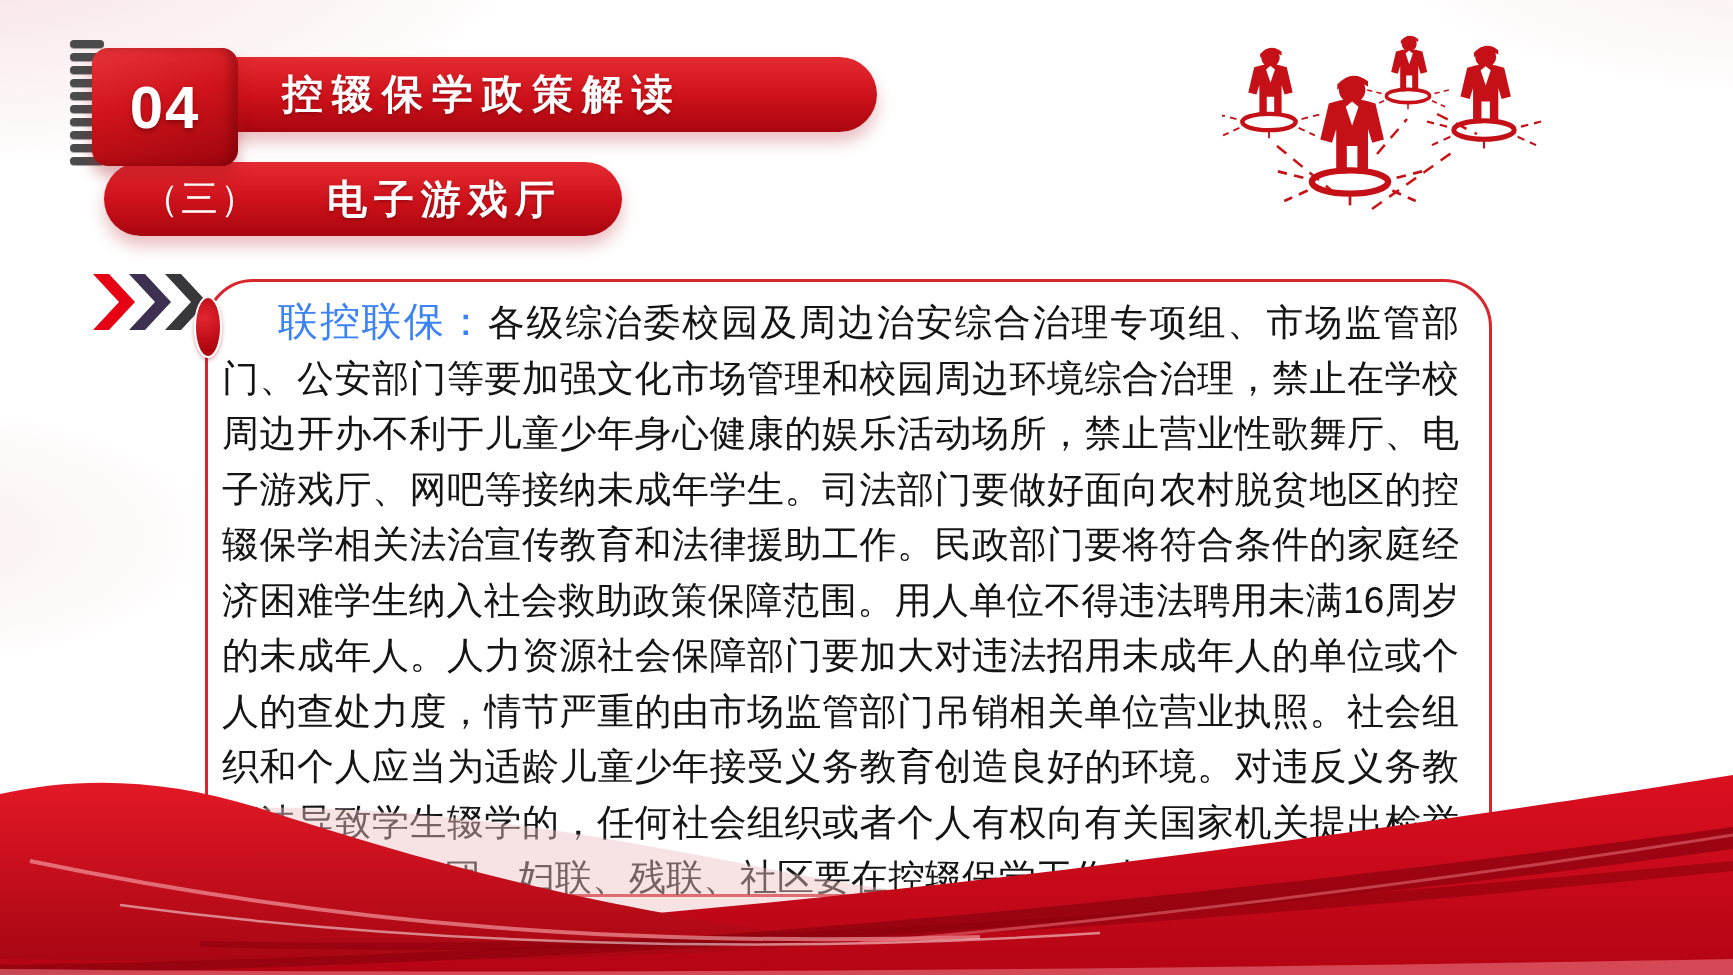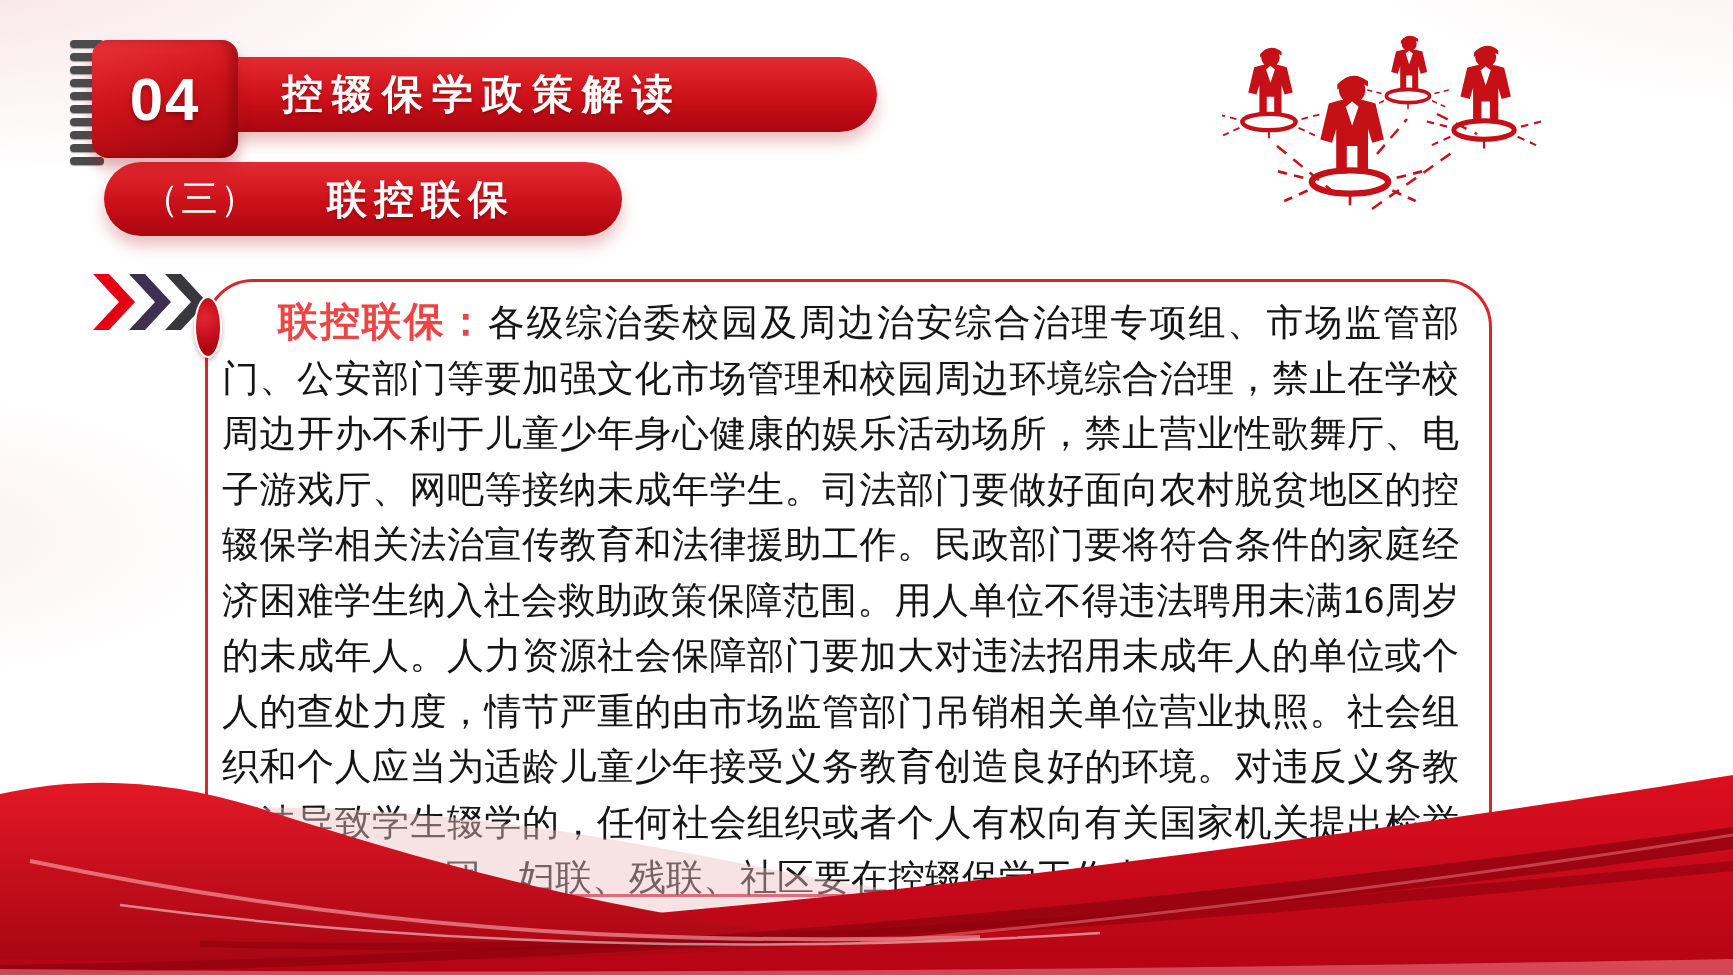--- a/index.html
+++ b/index.html
@@ -9,21 +9,21 @@
     background:
       radial-gradient(60% 40% at -4% -6%, rgba(232,166,172,.35), rgba(255,255,255,0) 60%),
       radial-gradient(50% 35% at 104% -8%, rgba(232,166,172,.22), rgba(255,255,255,0) 55%),
       radial-gradient(40% 30% at -6% 55%, rgba(232,166,172,.18), rgba(255,255,255,0) 50%),
       #ffffff;
   }
   
   .spiral{position:absolute;left:70px;top:40px;width:38px;height:124px;}
   .spiral i{display:block;width:34px;height:8px;border-radius:4px;background:#4b4b4d;margin:0 0 5px 0;box-shadow:0 1px 1px rgba(0,0,0,.35);}
   .badge{
-    position:absolute;left:92px;top:40px;width:146px;height:118px;border-radius:16px;
+    position:absolute;left:92px;top:48px;width:146px;height:118px;border-radius:16px;
     background:linear-gradient(165deg,#e8343a 0%,#cf131b 45%,#9d050d 100%);
     box-shadow:0 10px 14px rgba(160,20,28,.35), inset -8px 0 10px rgba(90,0,5,.35);
     display:flex;align-items:center;justify-content:center;z-index:3;
   }
   .badge span{color:#fff;font-size:60px;font-weight:bold;letter-spacing:2px;text-shadow:0 3px 4px rgba(90,0,5,.5);}
   .banner1{
     position:absolute;left:182px;top:57px;width:695px;height:75px;z-index:2;
     background:linear-gradient(180deg,#e52b32 0%,#cc1019 55%,#a90610 100%);
     border-radius:8px 38px 38px 8px;
     box-shadow:0 10px 16px rgba(180,30,40,.28);
@@ -48,21 +48,21 @@
   }
   .textbox{
     position:absolute;left:205px;top:279px;width:1287px;height:618px;box-sizing:border-box;
     background:#fff;border:3px solid #d8262d;border-radius:48px;z-index:1;
   }
   .textbox .para{
     margin:0;padding:12px 30px 0 14px;
     font-size:37px;line-height:55.5px;color:#151515;
     text-align:justify;text-justify:inter-ideograph;text-indent:56px;
   }
-  .textbox .para b{font-size:40px;font-weight:bold;color:#ef4444;}
+  .textbox .para b{font-size:40px;font-weight:normal;color:#3b82f6;}
   
   .people{position:absolute;left:1222px;top:34px;width:340px;height:205px;z-index:1;}
   .ribbon{position:absolute;left:0;bottom:0;width:1733px;height:210px;z-index:5;pointer-events:none;}
 </style>
 </head>
 <body>
 
 <div class="slide">
 
   <div class="spiral">
@@ -81,21 +81,21 @@
   <div class="badge">
     <span>04</span>
   </div>
 
   <div class="banner1">
     <span>控辍保学政策解读</span>
   </div>
 
   <div class="banner2">
     <span class="pre">（三）</span>
-    <span class="ttl">联控联保</span>
+    <span class="ttl">电子游戏厅</span>
   </div>
 
   <svg class="people" viewBox="0 0 340 205" aria-hidden="true">
     <defs>
       <g id="person">
 
         <ellipse cx="0" cy="100" rx="36" ry="11" fill="none" stroke="#c41016" stroke-width="6"></ellipse>
 
         <g stroke="#c41016" stroke-width="2.5" stroke-dasharray="9 7">
           <line x1="-44" y1="96" x2="-68" y2="90"></line>

